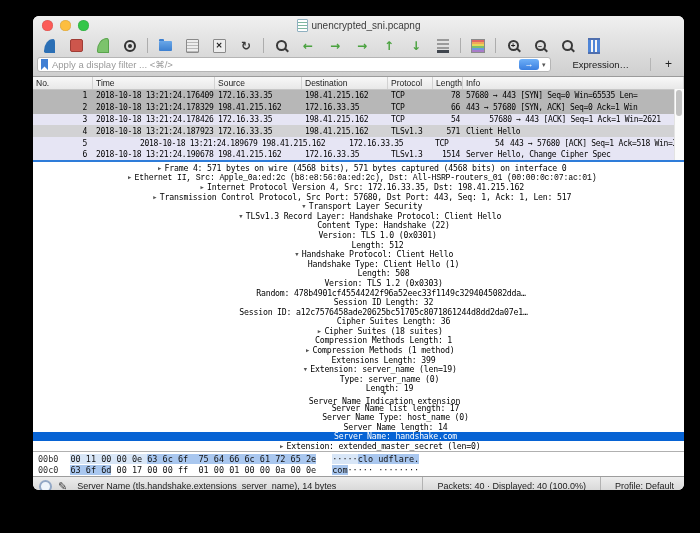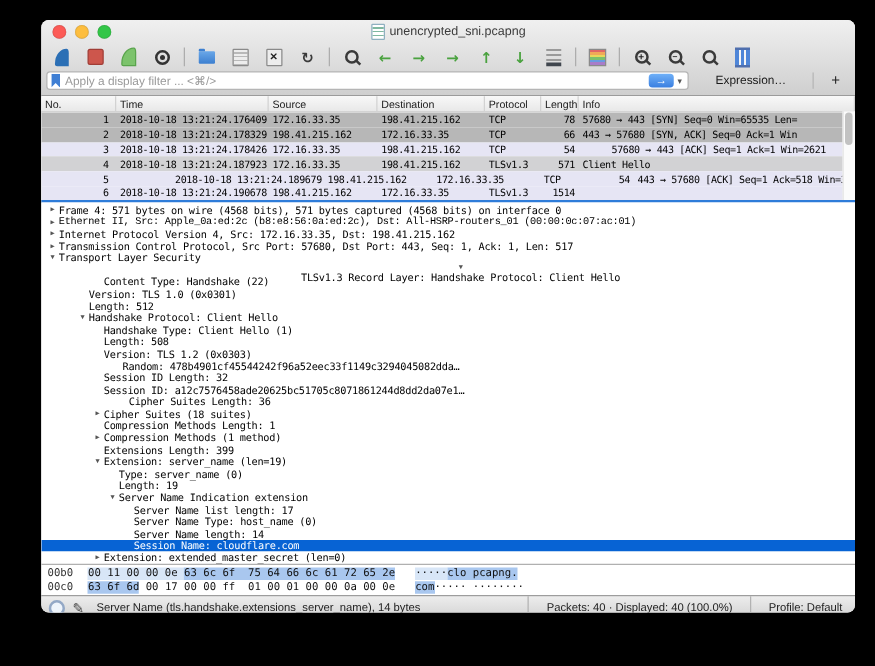--- a/index.html
+++ b/index.html
@@ -64,21 +64,21 @@
   .prow .c-len{text-align:right;padding-right:3px;}
   .prow.gray{background:#b7b7b7;}
   .prow.selgray{background:#d2d2d4;}
   .prow.lav{background:#e6e5f4;}
   .vscroll{position:absolute;right:0;top:12px;bottom:0;width:9px;background:#fbfbfb;border-left:1px solid #e3e3e3;}
   .vthumb{position:absolute;top:1px;left:1px;width:6px;height:26px;background:#c2c2c2;border-radius:3px;}
   .splitter-blue{height:2px;background:#2e7cd9;}
   
   .detail{height:288px;background:#fff;overflow:hidden;padding-top:1px;}
   .tline{height:9.6px;display:flex;align-items:center;white-space:pre;
-    font-family:"DejaVu Sans Mono",monospace;font-size:8.2px;letter-spacing:-0.2px;color:#000;}
+    font-family:"DejaVu Sans Mono",monospace;font-size:8.2px;letter-spacing:-0.2px;color:#000;justify-content:center;}
   .tline .arrow{width:10px;font-size:5.5px;color:#555;text-align:center;flex:none;}
   .tline.selected{background:#0763d4;color:#fff;}
   .tline.selected .arrow{color:#fff;}
   
   .hexpane{border-top:1px solid #b0b0b0;background:#fff;height:25px;padding:2px 0 0 5px;box-sizing:border-box;overflow:hidden;}
   .hrow{height:10.5px;display:flex;white-space:pre;font-family:"DejaVu Sans Mono",monospace;font-size:8.5px;color:#111;}
   .hoff{color:#333;margin-right:12px;}
   .hascii{margin-left:16px;}
   .hl-light{background:#d8e6f7;}
   .hl-dark{background:#a9c7ef;}
@@ -251,64 +251,65 @@
           <div class="cell c-len" style="width: 30px;">54</div>
           <div class="cell c-info" style="flex: 1 1 0%;">443 → 57680 [ACK] Seq=1 Ack=518 Win=30</div>
         </div>
         <div class="prow lav">
           <div class="cell c-no" style="width: 60px;">6</div>
           <div class="cell c-time" style="width: 122px;">2018-10-18 13:21:24.190678</div>
           <div class="cell c-src" style="width: 87px;">198.41.215.162</div>
           <div class="cell c-dst" style="width: 86px;">172.16.33.35</div>
           <div class="cell c-proto" style="width: 45px;">TLSv1.3</div>
           <div class="cell c-len" style="width: 30px;">1514</div>
+          <div class="cell c-info" style="flex: 1 1 0%;">Server Hello, Change Cipher Spec</div>
         </div>
       </div>
     <div class="vscroll">
       <div class="vthumb"></div>
     </div>
   </div>
 
   <div class="splitter-blue"></div>
 
   <div class="detail" id="detail">
       <div class="tline" style="padding-left: 4px;"><span class="arrow">▶</span><span class="ttext">Frame 4: 571 bytes on wire (4568 bits), 571 bytes captured (4568 bits) on interface 0</span></div>
       <div class="tline" style="padding-left: 4px; font-family: Liberation Mono, monospace;"><span class="arrow">▶</span><span class="ttext">Ethernet II, Src: Apple_0a:ed:2c (b8:e8:56:0a:ed:2c), Dst: All-HSRP-routers_01 (00:00:0c:07:ac:01)</span></div>
       <div class="tline" style="padding-left: 4px;"><span class="arrow">▶</span><span class="ttext">Internet Protocol Version 4, Src: 172.16.33.35, Dst: 198.41.215.162</span></div>
       <div class="tline" style="padding-left: 4px;"><span class="arrow">▶</span><span class="ttext">Transmission Control Protocol, Src Port: 57680, Dst Port: 443, Seq: 1, Ack: 1, Len: 517</span></div>
       <div class="tline" style="padding-left: 4px;"><span class="arrow">▼</span><span class="ttext">Transport Layer Security</span></div>
-      <div class="tline" style="padding-left: 20px; flex-direction: column;"><span class="arrow">▼</span><span class="ttext">TLSv1.3 Record Layer: Handshake Protocol: Client Hello</span></div>
+      <div class="tline" style="padding-left: 20px;"><span class="arrow">▼</span><span class="ttext">TLSv1.3 Record Layer: Handshake Protocol: Client Hello</span></div>
       <div class="tline" style="padding-left: 28px; margin-left: 12px;"><span class="arrow"></span><span class="ttext">Content Type: Handshake (22)</span></div>
       <div class="tline" style="padding-left: 28px;"><span class="arrow"></span><span class="ttext">Version: TLS 1.0 (0x0301)</span></div>
       <div class="tline" style="padding-left: 28px;"><span class="arrow"></span><span class="ttext">Length: 512</span></div>
       <div class="tline" style="padding-left: 28px;"><span class="arrow">▼</span><span class="ttext">Handshake Protocol: Client Hello</span></div>
       <div class="tline" style="padding-left: 40px;"><span class="arrow"></span><span class="ttext">Handshake Type: Client Hello (1)</span></div>
       <div class="tline" style="padding-left: 40px;"><span class="arrow"></span><span class="ttext">Length: 508</span></div>
       <div class="tline" style="padding-left: 40px;"><span class="arrow"></span><span class="ttext">Version: TLS 1.2 (0x0303)</span></div>
       <div class="tline" style="padding-left: 40px; margin-left: 15px;"><span class="arrow"></span><span class="ttext">Random: 478b4901cf45544242f96a52eec33f1149c3294045082dda…</span></div>
       <div class="tline" style="padding-left: 40px;"><span class="arrow"></span><span class="ttext">Session ID Length: 32</span></div>
       <div class="tline" style="padding-left: 40px;"><span class="arrow"></span><span class="ttext">Session ID: a12c7576458ade20625bc51705c8071861244d8dd2da07e1…</span></div>
       <div class="tline" style="padding-left: 60px;"><span class="arrow"></span><span class="ttext">Cipher Suites Length: 36</span></div>
       <div class="tline" style="padding-left: 40px;"><span class="arrow">▶</span><span class="ttext">Cipher Suites (18 suites)</span></div>
       <div class="tline" style="padding-left: 40px;"><span class="arrow"></span><span class="ttext">Compression Methods Length: 1</span></div>
       <div class="tline" style="padding-left: 40px;"><span class="arrow">▶</span><span class="ttext">Compression Methods (1 method)</span></div>
       <div class="tline" style="padding-left: 40px;"><span class="arrow"></span><span class="ttext">Extensions Length: 399</span></div>
       <div class="tline" style="padding-left: 40px;"><span class="arrow">▼</span><span class="ttext">Extension: server_name (len=19)</span></div>
       <div class="tline" style="padding-left: 52px;"><span class="arrow"></span><span class="ttext">Type: server_name (0)</span></div>
       <div class="tline" style="padding-left: 52px;"><span class="arrow"></span><span class="ttext">Length: 19</span></div>
-      <div class="tline" style="padding-left: 52px;"><span class="arrow">▼</span><span class="ttext">Server Name Indication extension</span></div>
+      <div class="tline" style="padding-left: 52px; flex-direction: column;"><span class="arrow">▼</span><span class="ttext">Server Name Indication extension</span></div>
       <div class="tline" style="padding-left: 64px;"><span class="arrow"></span><span class="ttext">Server Name list length: 17</span></div>
       <div class="tline" style="padding-left: 64px;"><span class="arrow"></span><span class="ttext">Server Name Type: host_name (0)</span></div>
       <div class="tline" style="padding-left: 64px;"><span class="arrow"></span><span class="ttext">Server Name length: 14</span></div>
-      <div class="tline selected" style="padding-left: 64px;"><span class="arrow"></span><span class="ttext">Session Name: cloudflare.com</span></div>
+      <div class="tline selected" style="padding-left: 64px;"><span class="arrow"></span><span class="ttext">Server Name: handshake.com</span></div>
       <div class="tline" style="padding-left: 40px;"><span class="arrow">▶</span><span class="ttext">Extension: extended_master_secret (len=0)</span></div>
     </div>
 
   <div class="hexpane" id="hexpane">
-      <div class="hrow"><span class="hoff">00b0</span><span class="hbytes"><span class="hl-light">00 11 00 00 0e </span><span class="hl-dark">63 6c 6f  75 64 66 6c 61 72 65 2e</span></span><span class="hascii"><span class="hl-light">·····</span><span class="hl-dark">clo pcapng.</span></span></div>
+      <div class="hrow"><span class="hoff">00b0</span><span class="hbytes"><span class="hl-light">00 11 00 00 0e </span><span class="hl-dark">63 6c 6f  75 64 66 6c 61 72 65 2e</span></span><span class="hascii"><span class="hl-light">·····</span><span class="hl-dark">clo udflare.</span></span></div>
       <div class="hrow"><span class="hoff">00c0</span><span class="hbytes"><span class="hl-dark">63 6f 6d</span><span> 00 17 00 00 ff  01 00 01 00 00 0a 00 0e</span></span><span class="hascii"><span class="hl-dark">com</span><span>····· ········</span></span></div>
     </div>
 
   <div class="statusbar">
     <span class="expert"></span>
     <span class="pencil">✎</span>
     <span class="sb-left">Server Name (tls.handshake.extensions_server_name), 14 bytes</span>
     <span class="sb-mid">Packets: 40 · Displayed: 40 (100.0%)</span>
     <span class="sb-right">Profile: Default</span>
   </div>

